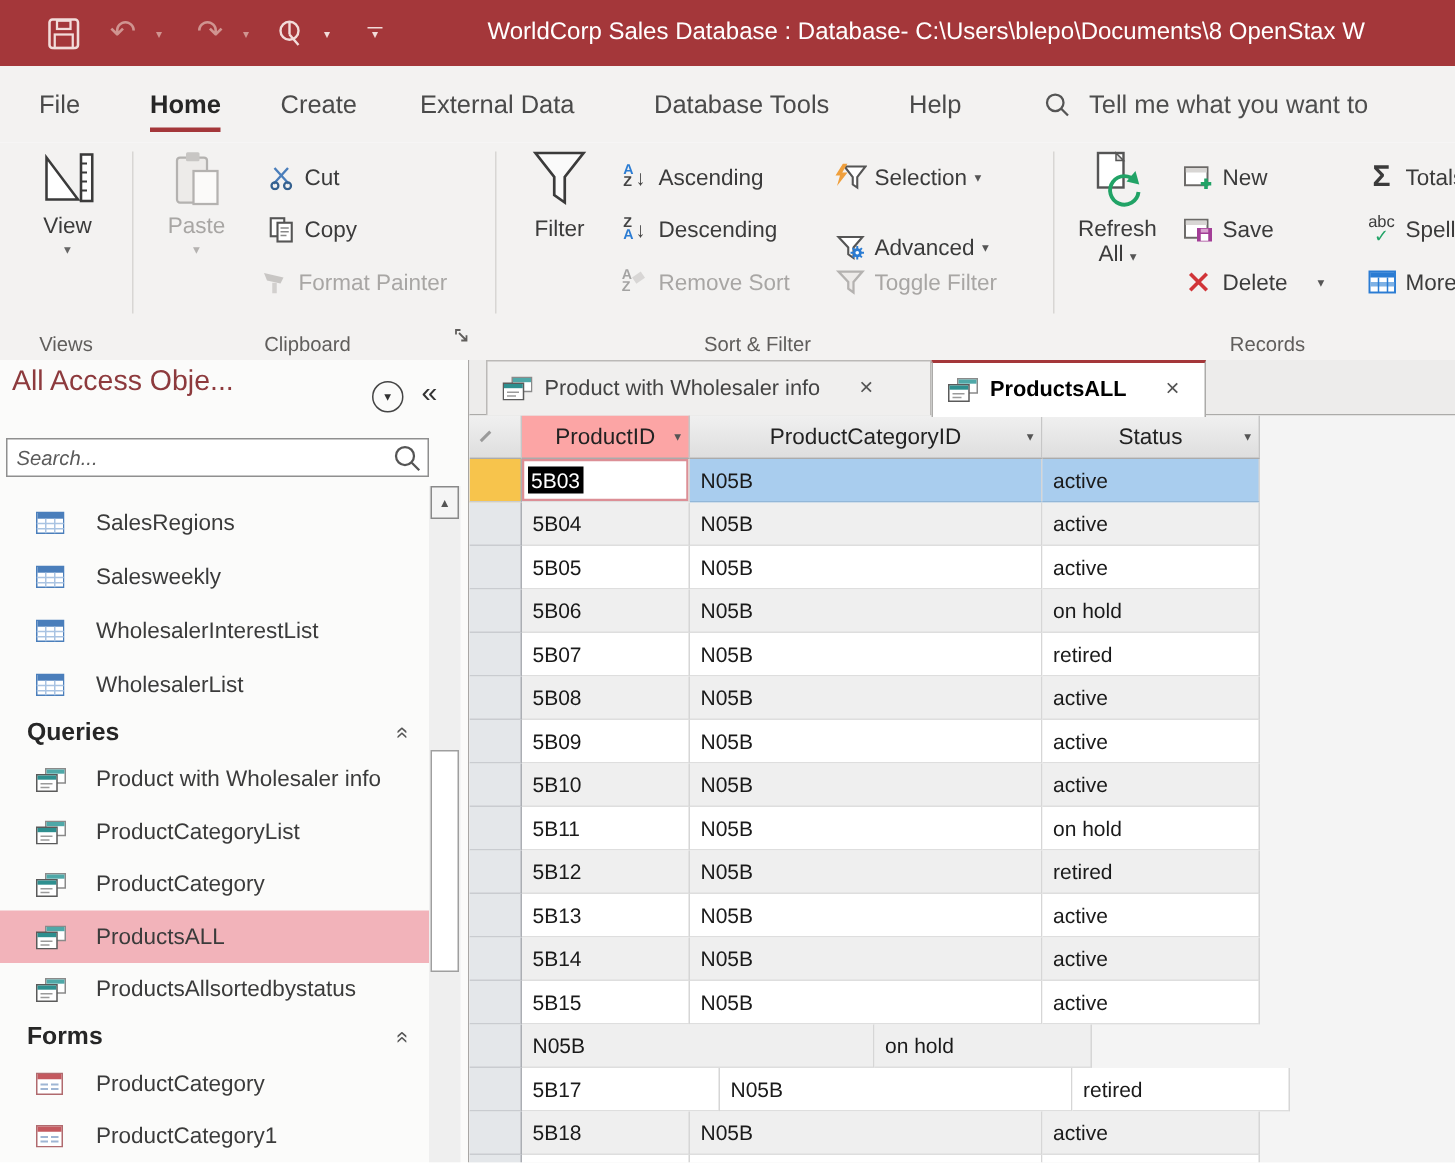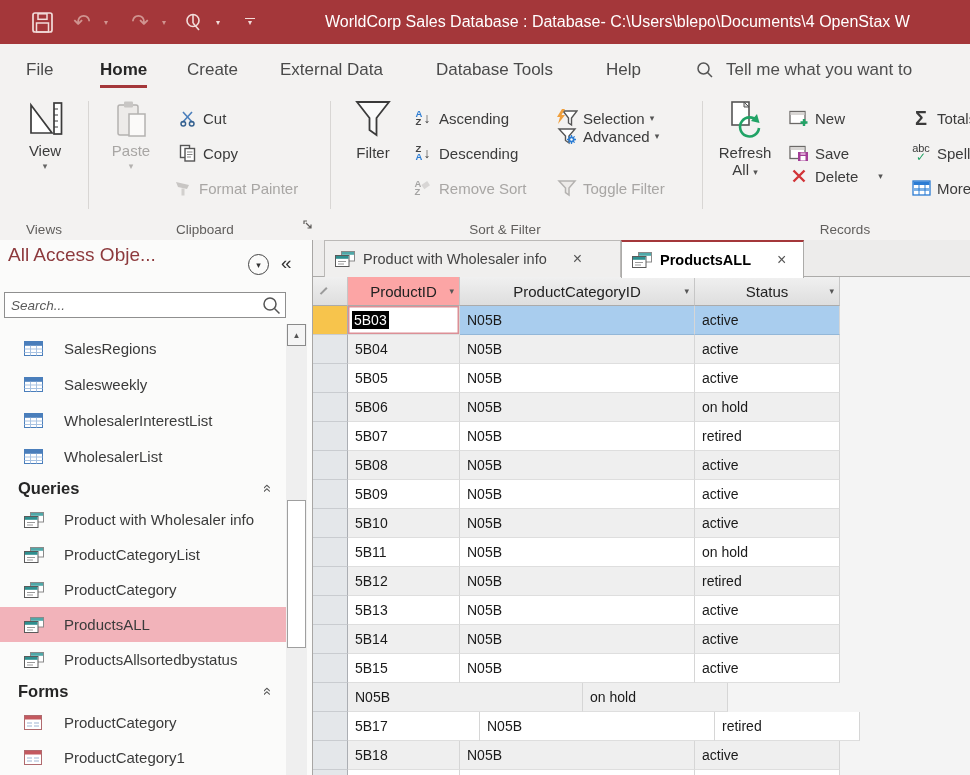--- a/index.html
+++ b/index.html
@@ -125,21 +125,21 @@
       <svg width="23" height="23" viewBox="0 0 23 23">
         <circle cx="10" cy="9.5" r="6" fill="none" stroke="#F2DCDA" stroke-width="1.6"></circle>
         <path d="M10 4 V12 M10 12 L16 19" fill="none" stroke="#F2DCDA" stroke-width="1.6"></path>
       </svg>
     </div>
     <div class="qat lite chev-sm" style="left:210px;width:12px">▾</div>
     <div class="qat lite" style="left:240px;width:20px;flex-direction:column">
       <span style="display:block;width:10px;border-top:1.5px solid #F2DCDA"></span>
       <span style="font-size:8px;line-height:7px">▾</span>
     </div>
-    <div class="title-text">WorldCorp Sales Database : Database- C:\Users\blepo\Documents\4 OpenStax W</div>
+    <div class="title-text">WorldCorp Sales Database : Database- C:\Users\blepo\Documents\8 OpenStax W</div>
   </div>
 
   <div class="menubar">
     <div class="menu-item" style="left:26px">File</div>
     <div class="menu-item active" style="left:100px">Home</div>
     <div class="menu-item" style="left:187px">Create</div>
     <div class="menu-item" style="left:280px">External Data</div>
     <div class="menu-item" style="left:436px">Database Tools</div>
     <div class="menu-item" style="left:606px">Help</div>
     <div class="tellme" style="left:696px">
@@ -252,21 +252,21 @@
     <div class="rrow" style="left:556px;top:10px">
       <span class="ic">
         <svg width="22" height="18" viewBox="0 0 22 18">
           <path d="M7 2 H21 L15.5 9 V16 L12.5 14 V9 Z" fill="#fff" stroke="#555" stroke-width="1.4"></path>
           <polygon points="6,0 1,8 4,8 2,15 9,6 5.5,6 9,0" fill="#EF9F3C"></polygon>
         </svg>
       </span>
       <span class="lbl">Selection</span>
       <span class="chev">▾</span>
     </div>
-    <div class="rrow" style="left:556px;top:28px">
+    <div class="rrow" style="left:556px;top:57px">
       <span class="ic">
         <svg width="22" height="18" viewBox="0 0 22 18">
           <path d="M3 2 H19 L13 9 V16 L9.5 13.5 V9 Z" fill="#fff" stroke="#555" stroke-width="1.4"></path>
           <circle cx="15.5" cy="12.5" r="3" fill="#2B7CD3"></circle>
           <path d="M15.5 8 V17 M11 12.5 H20 M12.4 9.4 L18.6 15.6 M18.6 9.4 L12.4 15.6" stroke="#2B7CD3" stroke-width="1.3"></path>
           <circle cx="15.5" cy="12.5" r="1.2" fill="#fff"></circle>
         </svg>
       </span>
       <span class="lbl">Advanced</span>
       <span class="chev">▾</span>
@@ -307,21 +307,21 @@
         <svg width="20" height="17" viewBox="0 0 20 17">
           <rect x="1" y="1.5" width="15" height="12" fill="#fff" stroke="#6B6967" stroke-width="1.3"></rect>
           <rect x="1.5" y="2" width="14" height="3" fill="#D8D6D4"></rect>
           <rect x="9" y="7" width="10" height="9" fill="#A33E97"></rect>
           <rect x="11.5" y="11" width="5" height="4.5" fill="#fff"></rect>
           <rect x="11.5" y="7.5" width="5" height="2.5" fill="#D9A3D0"></rect>
         </svg>
       </span>
       <span class="lbl">Save</span>
     </div>
-    <div class="rrow" style="left:788px;top:68px">
+    <div class="rrow" style="left:788px;top:80px">
       <span class="ic">
         <svg width="16" height="16" viewBox="0 0 16 16">
           <path d="M2.5 2.5 L13.5 13.5 M13.5 2.5 L2.5 13.5" stroke="#D13438" stroke-width="2.4"></path>
         </svg>
       </span>
       <span class="lbl">Delete</span>
       <span class="chev" style="margin-left:20px">▾</span>
     </div>
     <div class="rrow" style="left:910px;top:10px">
       <span class="ic" style="font-size:20px;color:#3B3B3B;font-weight:bold">Σ</span>

